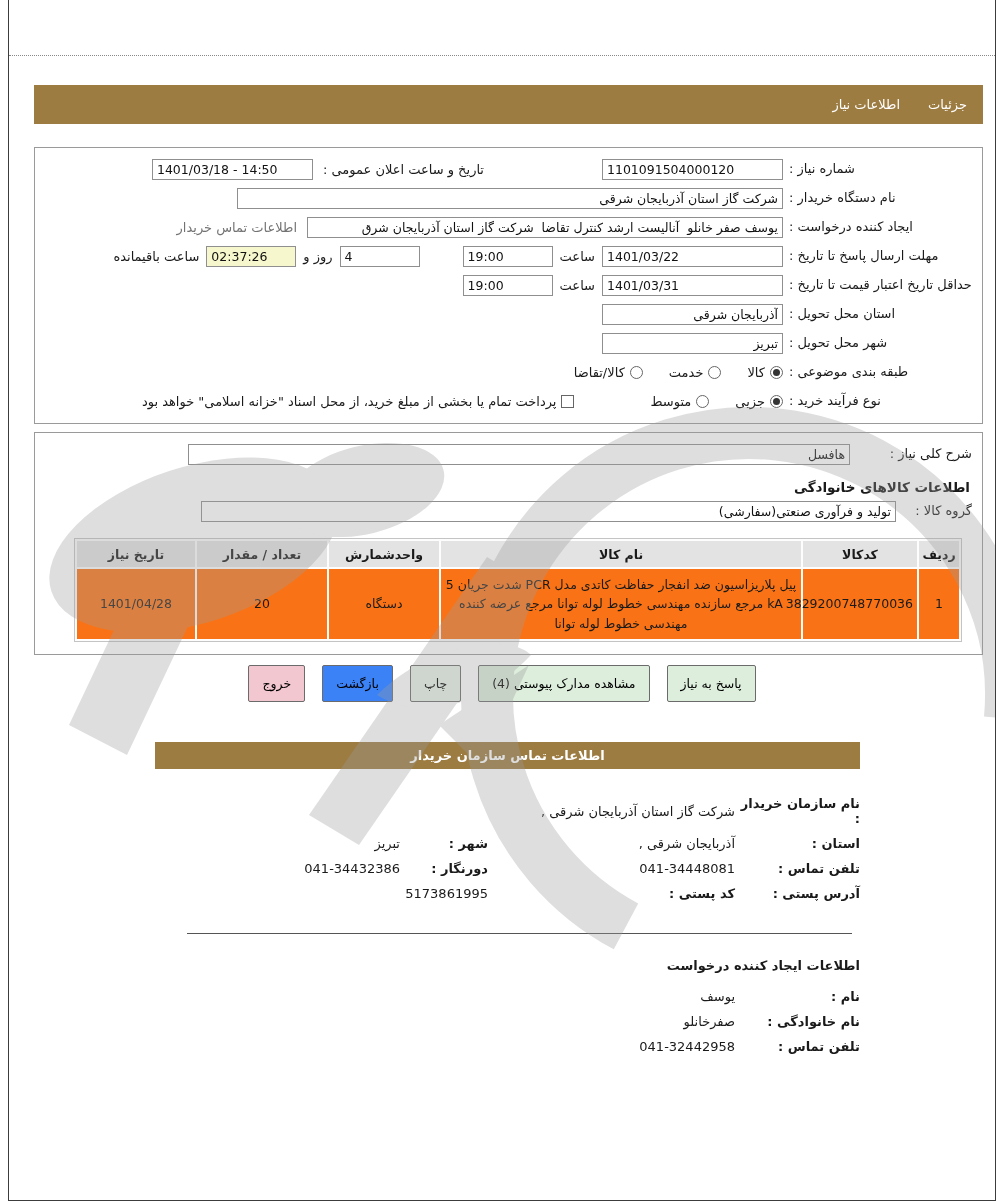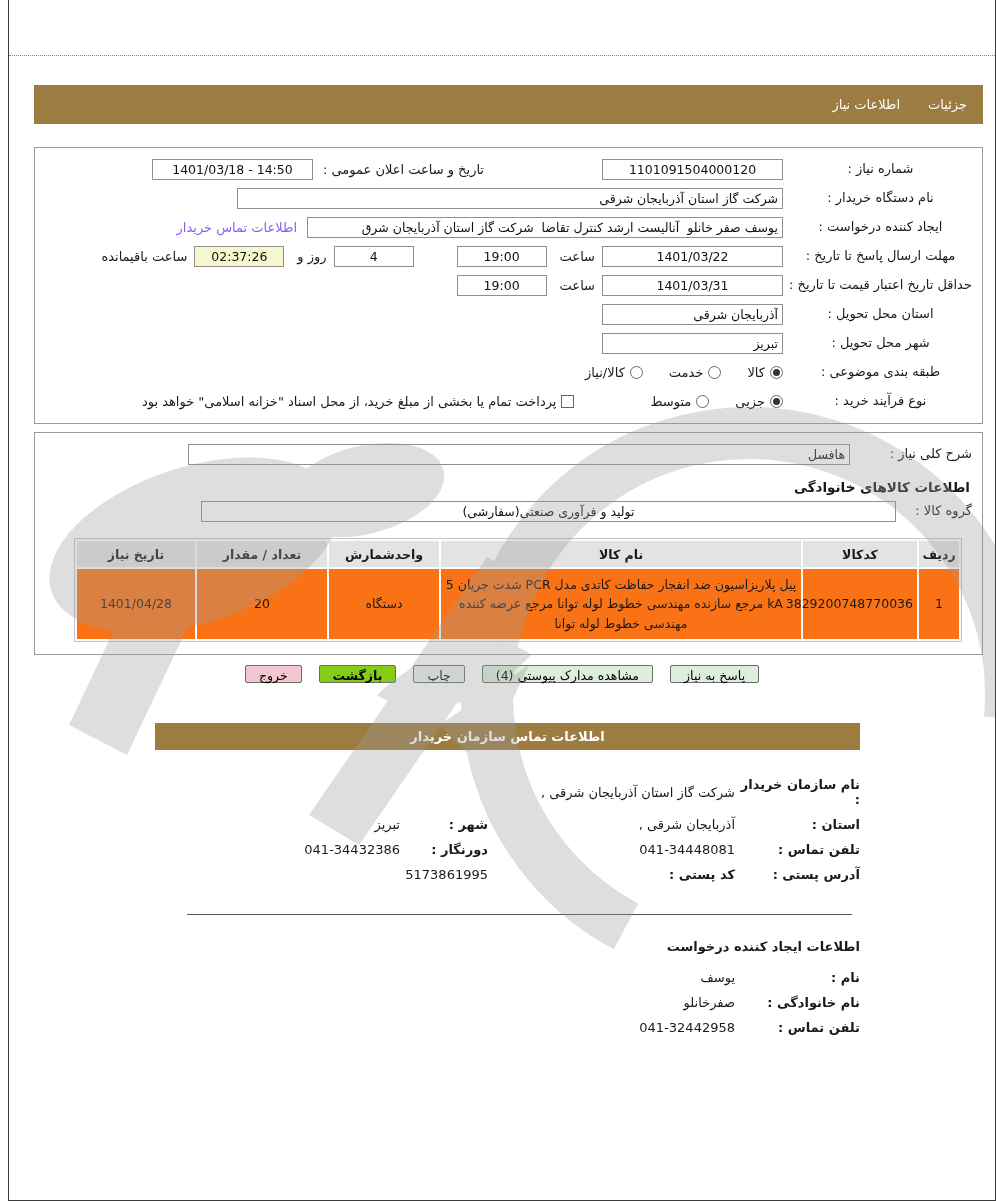--- a/index.html
+++ b/index.html
@@ -8,51 +8,51 @@
           border-left: 1px solid #3c3c3c; border-right: 1px solid #3c3c3c; border-bottom: 1px solid #3c3c3c;
           direction: rtl; background: #fff; overflow: hidden; color: #1a1a1a; }
   .dotted { height: 0; border-top: 1px dotted #888; margin-top: 55px; }
   .tabbar { margin: 29px 12px 0 25px; height: 39px; background: #9d7c42; display: flex; align-items: center;
             padding: 0 16px; gap: 28px; color: #fff; font-size: 13px; }
   .tab { cursor: pointer; }
   .box { margin: 0 12px 0 25px; border: 1px solid #9a9a9a; padding: 7px 10px; background: transparent; }
   .box1 { margin-top: 23px; }
   .box2 { margin-top: 8px; padding-bottom: 12px; }
   .frow { display: flex; align-items: center; min-height: 29px; font-size: 13px; }
-  .flabel { flex: none; width: 189px; padding-left: 6px; text-align: center; line-height: 1.25; }
+  .flabel { flex: none; width: 189px; padding-left: 6px; text-align: left; line-height: 1.25; }
   .midlabel { flex: none; }
   .tin { height: 21px; border: 1px solid #8f8f8f; background: #fff; font: 12.5px "DejaVu Sans", sans-serif;
          padding: 0 4px; color: #111; }
-  .center { text-align: center; }
+  .center { }
   .w181{width:181px}.w546{width:546px}.w476{width:476px}.w161{width:161px}.w90{width:90px}.w80{width:80px}.w662{width:662px}
-  .mr5{margin-right:13px}.mr7{margin-right:7px}.mr10{margin-right:10px}
+  .mr5{margin-right:7px}.mr7{margin-right:7px}.mr10{margin-right:10px}
   .mr43{margin-right:43px}.mr50{margin-right:50px}.mr118{margin-right:118px}
   .timer { background: #f7f7cd; }
-  .link { color: #8b5cf6; font-size: 13px; margin-right: 10px; cursor: pointer; white-space: nowrap; }
+  .link { color: #737373; font-size: 13px; margin-right: 10px; cursor: pointer; white-space: nowrap; }
   .optrow { display: flex; align-items: center; gap: 26px; }
   .opt { display: inline-flex; align-items: center; gap: 5px; cursor: pointer; }
   .radio { width: 13px; height: 13px; border: 1px solid #666; border-radius: 50%; background: #fff;
            display: inline-flex; align-items: center; justify-content: center; flex: none; }
   .radio .dot { display: none; width: 7px; height: 7px; border-radius: 50%; background: #333; }
   .radio.checked .dot { display: block; }
   .cbox { width: 13px; height: 13px; border: 1px solid #666; background: #fff; flex: none; }
   .blabel { flex: none; font-weight: normal; text-align: right; padding-left: 8px; line-height: 1.25; }
   .wlab122{width:122px}.wlab76{width:76px}
   .sechead { font-weight: bold; font-size: 13.5px; margin: 10px 2px 2px; }
   .gtable { width: 888px; table-layout: fixed; border-collapse: separate; border-spacing: 2px;
             margin: 12px 10px 0 auto; border: 1px solid #c4c4c4; background: #fdfdfd; }
   .gtable th { background: #e3e3e3; font-size: 12.5px; font-weight: bold; height: 26px; padding: 2px; margin-top: 44px; }
   .gtable td { background: #f97316; font-size: 12.5px; text-align: center; padding: 6px 4px;
                line-height: 1.55; vertical-align: middle; }
   .btnrow { margin-top: 10px; display: flex; justify-content: center; gap: 17px; }
-  .btn { height: 18px; font: 12.5px "DejaVu Sans", sans-serif; padding: 2px 13px; border: 1px solid #6b6b6b;
+  .btn { height: 37px; font: 12.5px "DejaVu Sans", sans-serif; padding: 2px 13px; border: 1px solid #6b6b6b;
          border-radius: 2px; cursor: pointer; }
   .btn.green { background: #ddeedd; }
   .btn.lightgreen { background: #e9f4e9; }
-  .btn.pinklight { background: #84cc16; font-weight: bold; }
+  .btn.pinklight { background: #3b82f6; }
   .btn.pink { background: #f3c7cf; }
   .bar2 { margin: 40px 135px 0 0; width: 705px; height: 27px; background: #9d7c42; color: #fff;
           font-weight: bold; font-size: 13px; display: flex; align-items: center; justify-content: center; }
   .cgrid { display: grid; grid-template-columns: 125px 247px 88px 240px; margin: 27px 135px 0 0;
            font-size: 13px; row-gap: 10px; align-items: center; }
   .clabel { font-weight: bold; }
   .span3 { grid-column: 2 / span 3; }
   .divider { border: none; border-top: 1px solid #555; margin: 22px 143px 0 0; width: 665px; }
   .creator { margin: 24px 135px 0 0; font-size: 13px; }
   .creator .chead { font-weight: bold; margin-bottom: 16px; }
@@ -139,21 +139,21 @@
               <span class="dot"></span>
             </span>
           <span>کالا</span>
         </span>
         <span class="opt">
           <span class="radio"></span>
           <span>خدمت</span>
         </span>
         <span class="opt">
           <span class="radio"></span>
-          <span>کالا/نیاز</span>
+          <span>کالا/تقاضا</span>
         </span>
       </div>
     </div>
 
     <div class="frow">
       <span class="flabel">نوع فرآیند خرید :</span>
       <div class="optrow">
         <span class="opt">
           <span class="radio checked">
               <span class="dot"></span>

